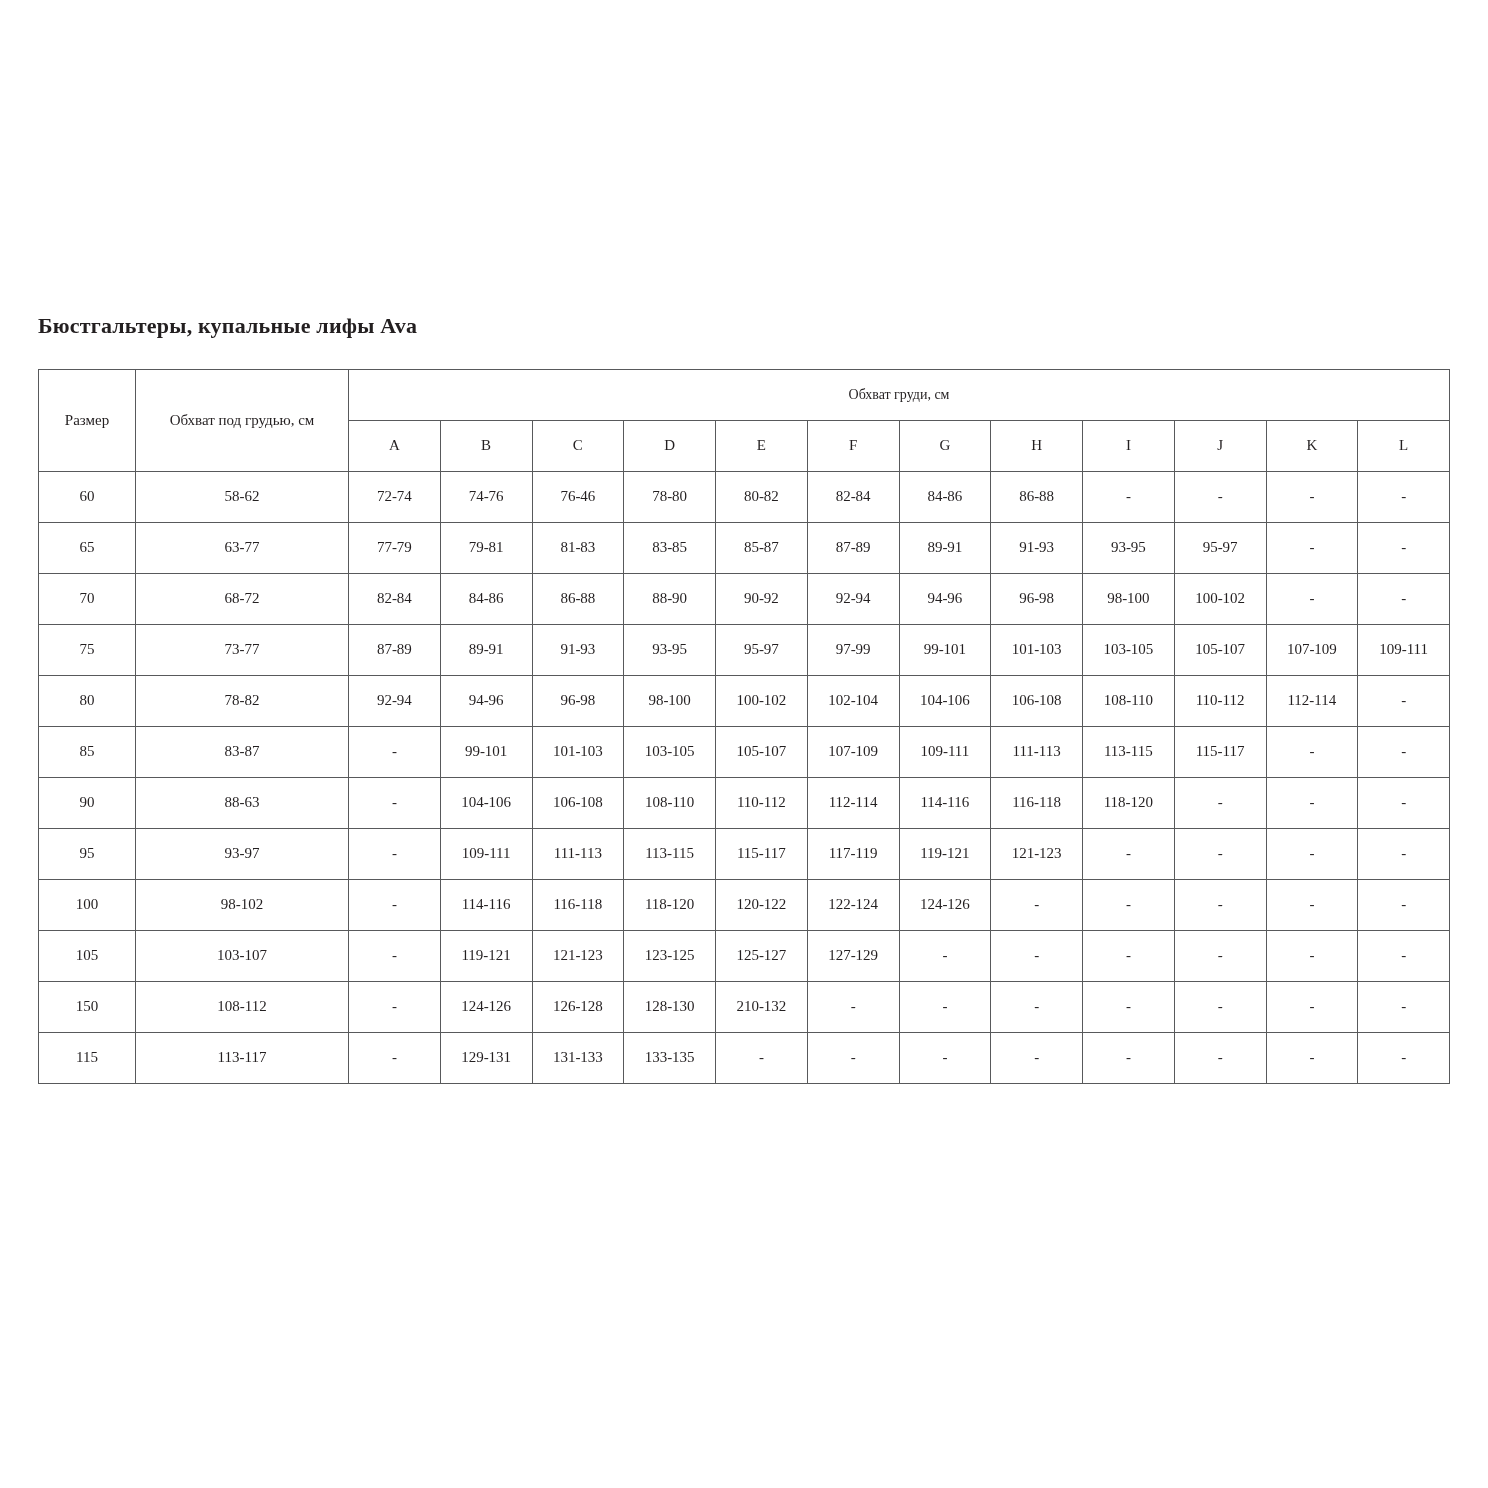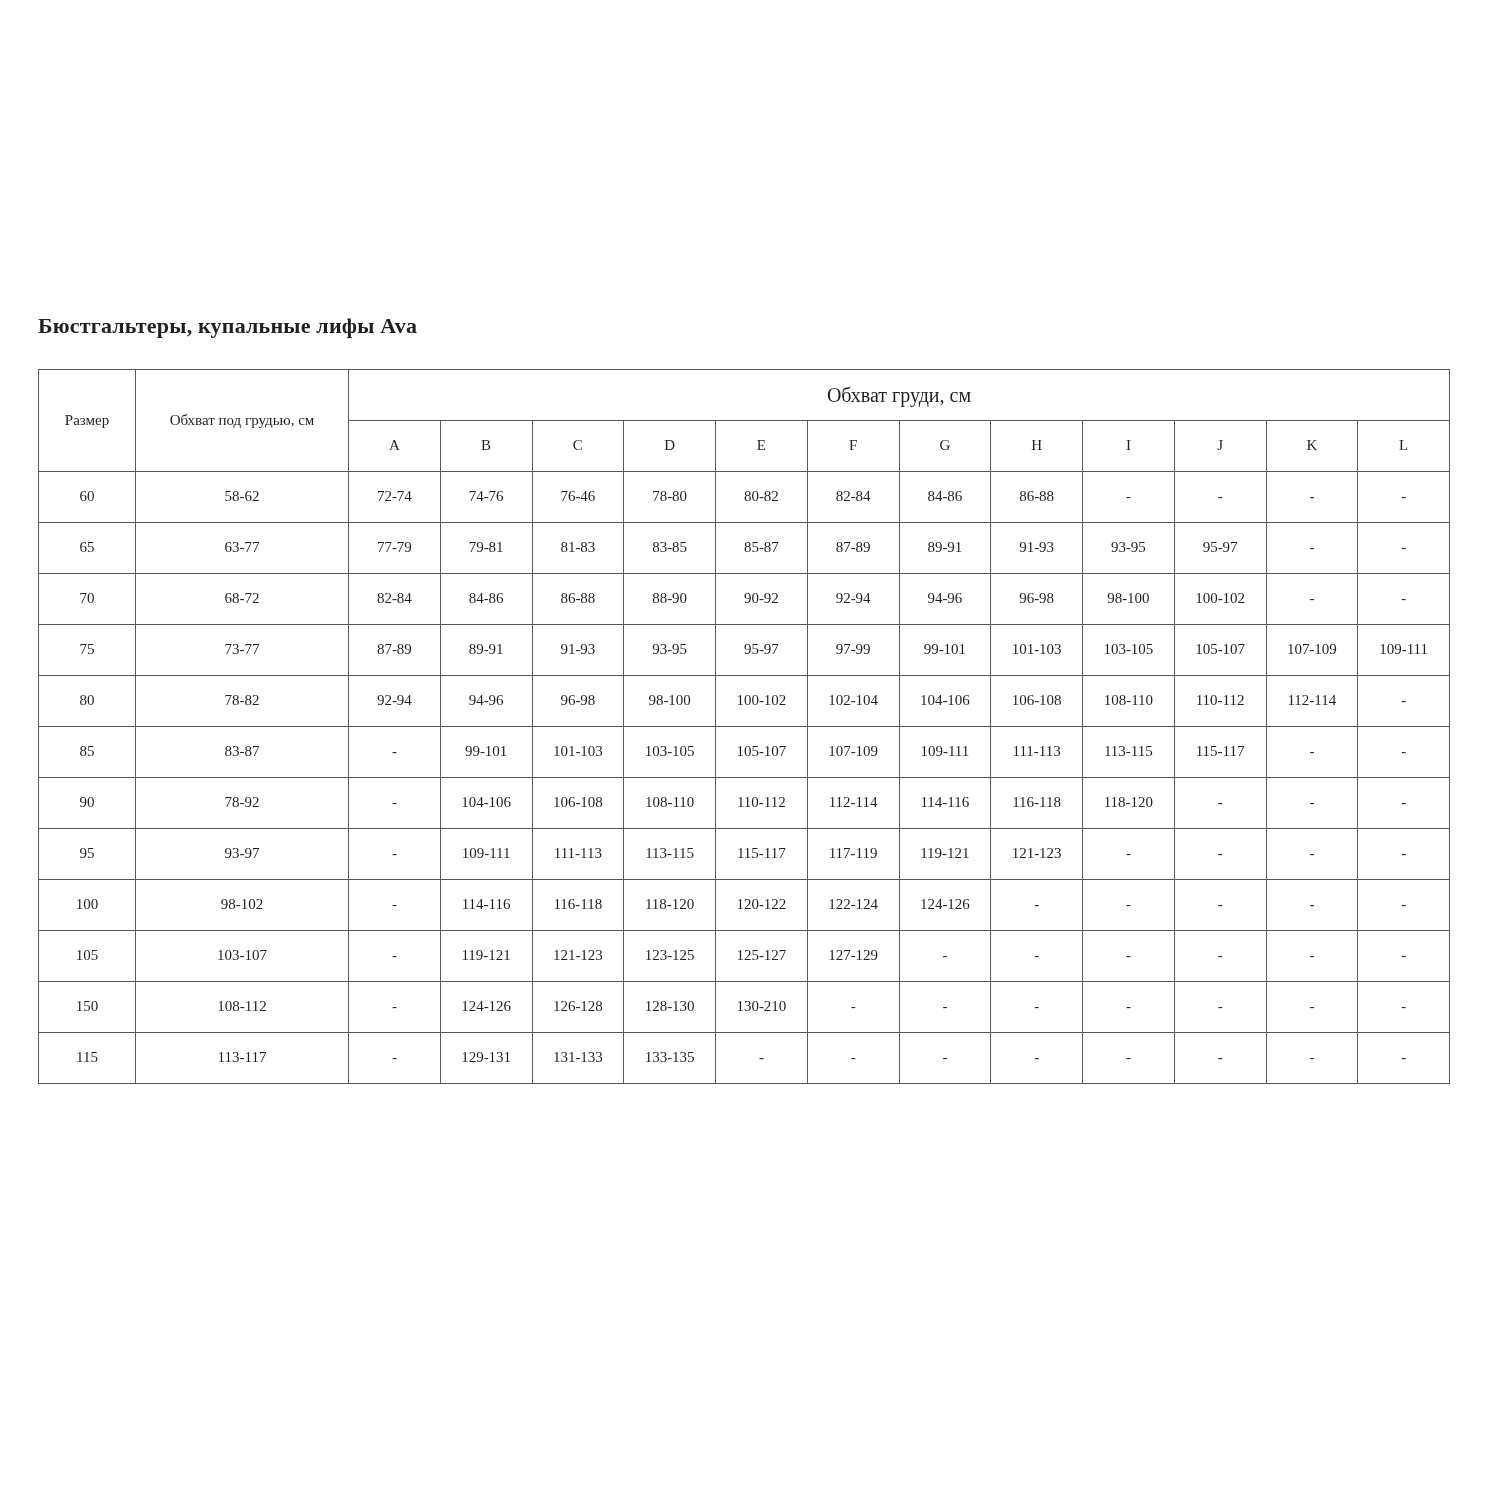--- a/index.html
+++ b/index.html
@@ -48,21 +48,21 @@
     font-weight: normal;
     padding: 0;
     height: 50px;
     line-height: 1.15;
   }
   th.col-size { width: 96px; }
   th.col-under { width: 212px; }
   th.col-cup { width: 94px; }
   th.head-group {
     height: 46px;
-    font-size: 20px;
+    font-size: 14px;
   }
   th.head-cup {
     height: 48px;
     font-size: 15px;
   }
   th.rowspan-head {
     height: 94px;
     font-size: 15px;
     margin-left: 36px;
   }
@@ -188,21 +188,21 @@
         <td>107-109</td>
         <td>109-111</td>
         <td>111-113</td>
         <td>113-115</td>
         <td>115-117</td>
         <td>-</td>
         <td>-</td>
       </tr>
       <tr>
         <td>90</td>
-        <td>78-92</td>
+        <td>88-63</td>
         <td>-</td>
         <td>104-106</td>
         <td>106-108</td>
         <td>108-110</td>
         <td>110-112</td>
         <td>112-114</td>
         <td>114-116</td>
         <td>116-118</td>
         <td>118-120</td>
         <td>-</td>
@@ -257,21 +257,21 @@
         <td>-</td>
         <td>-</td>
       </tr>
       <tr>
         <td>150</td>
         <td>108-112</td>
         <td>-</td>
         <td>124-126</td>
         <td>126-128</td>
         <td>128-130</td>
-        <td>130-210</td>
+        <td>210-132</td>
         <td>-</td>
         <td>-</td>
         <td>-</td>
         <td>-</td>
         <td>-</td>
         <td>-</td>
         <td>-</td>
       </tr>
       <tr>
         <td>115</td>

